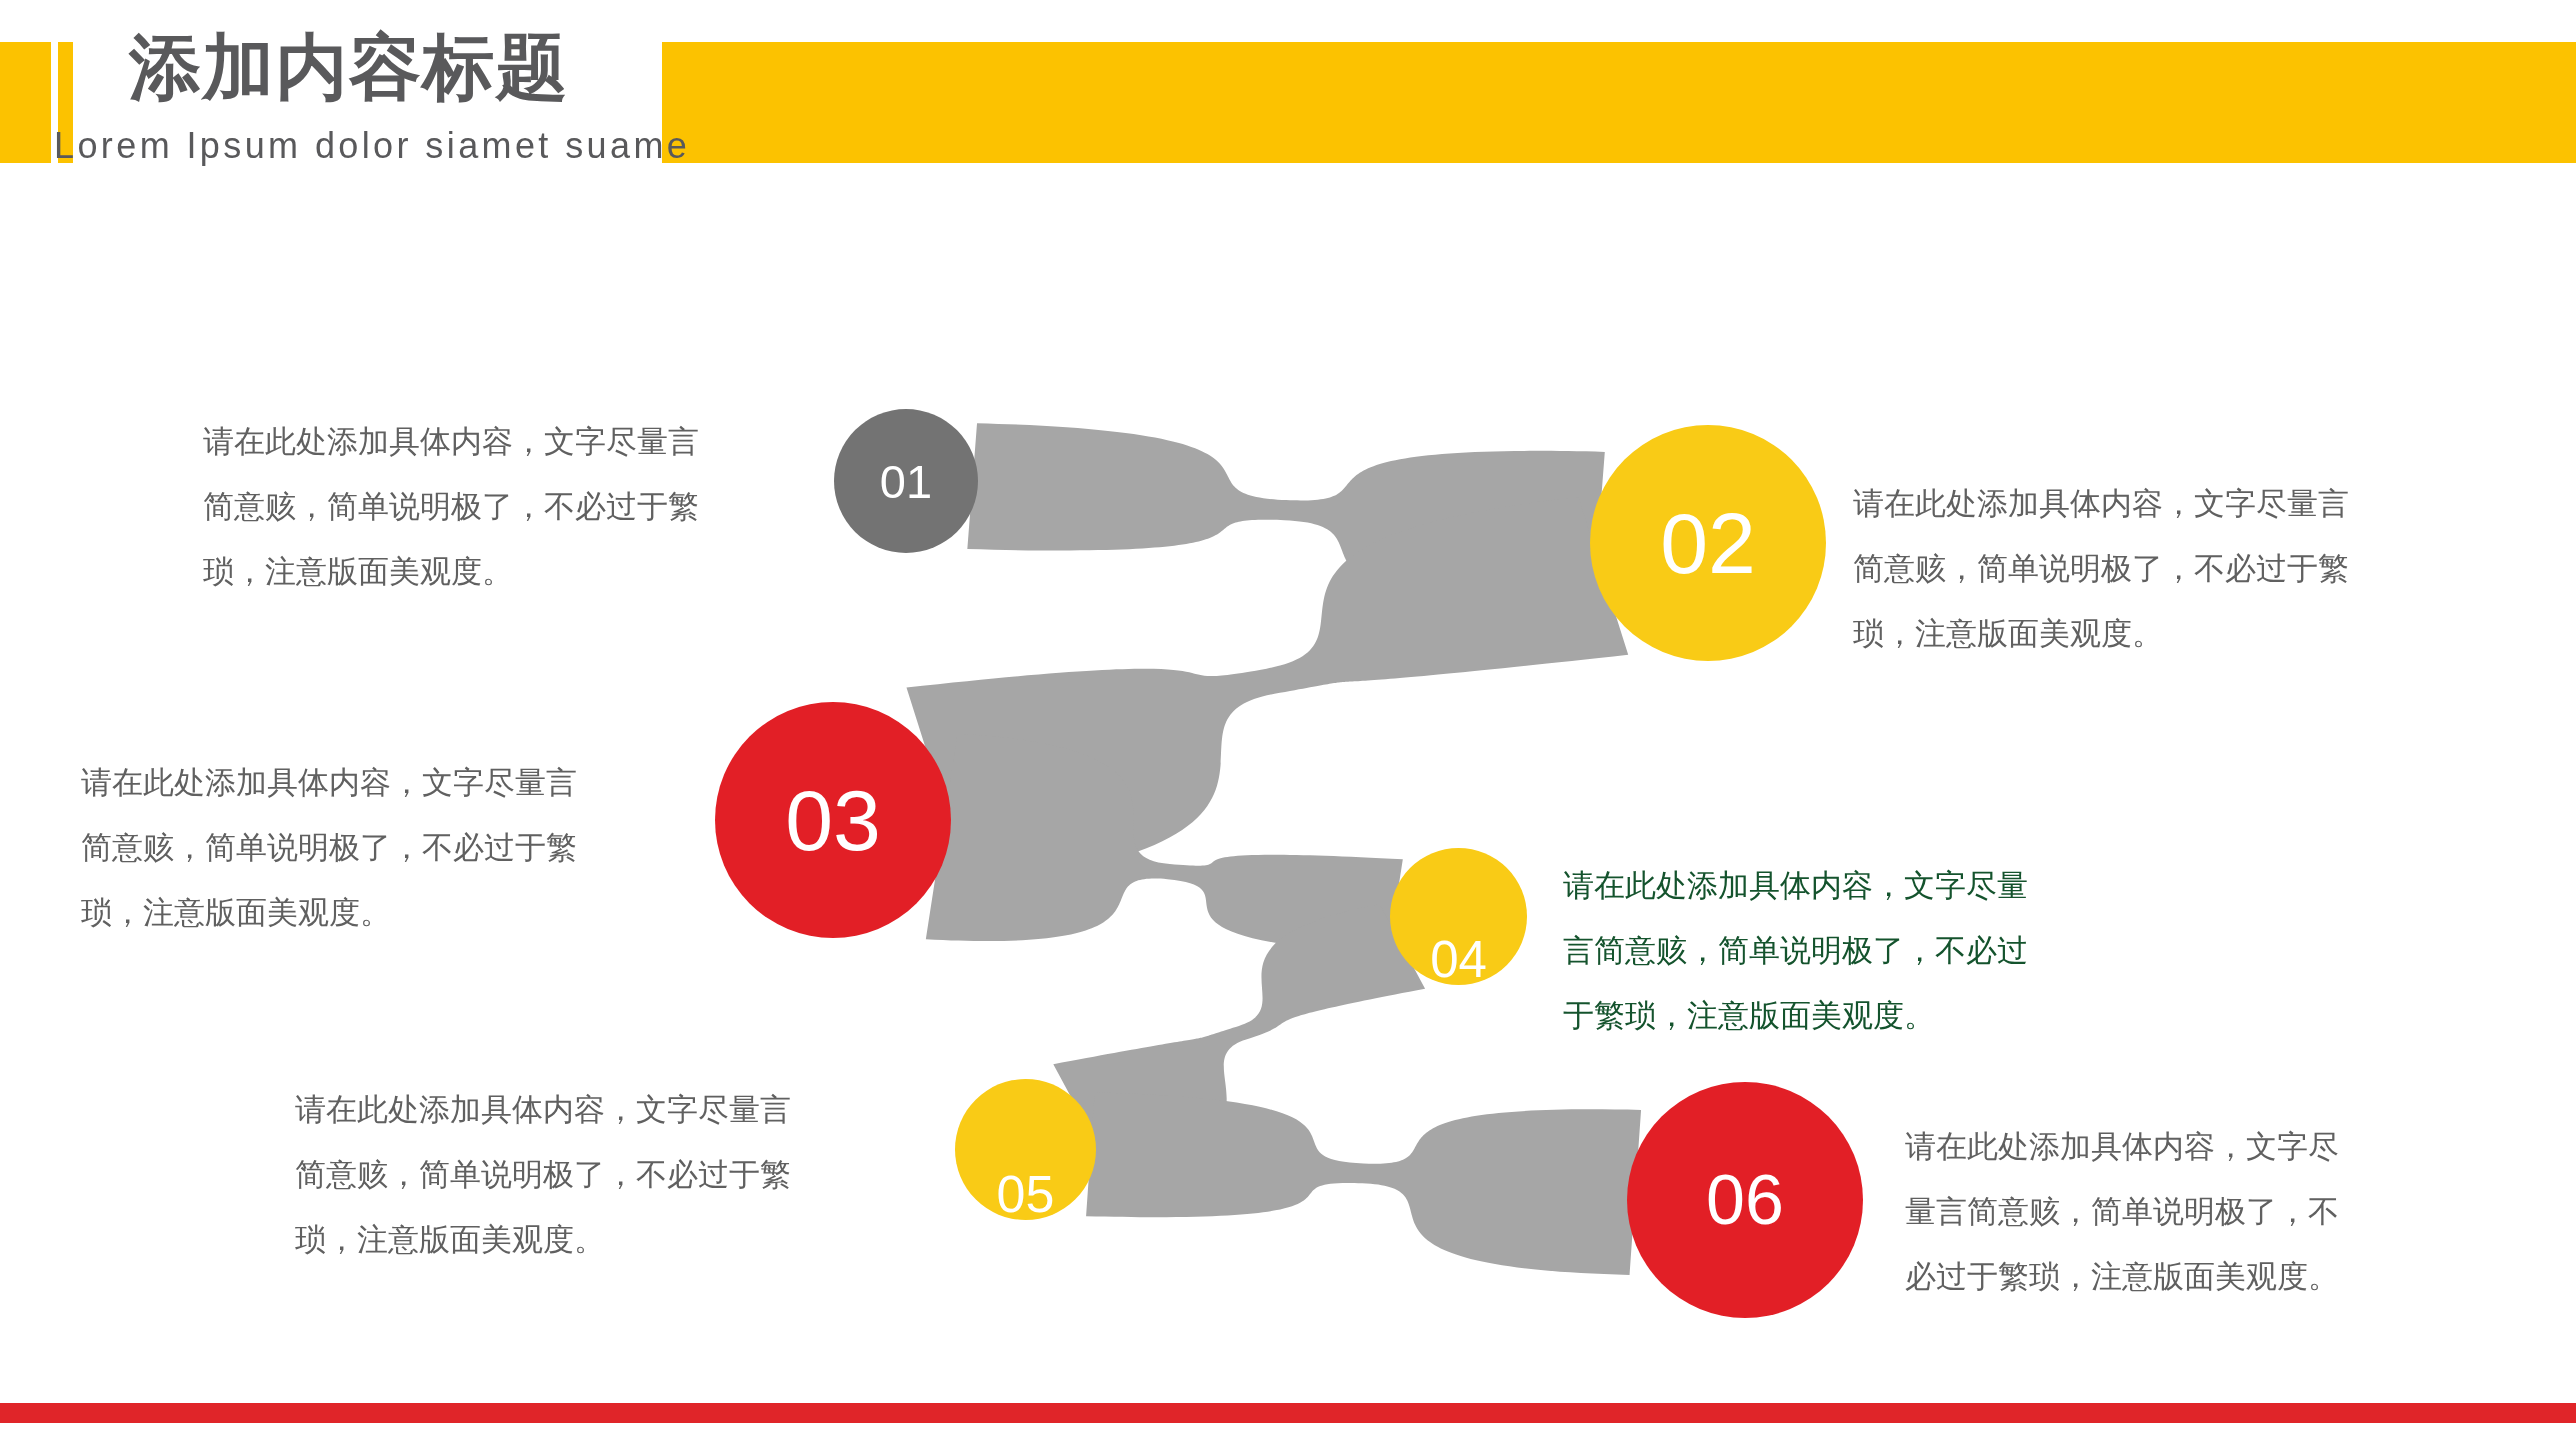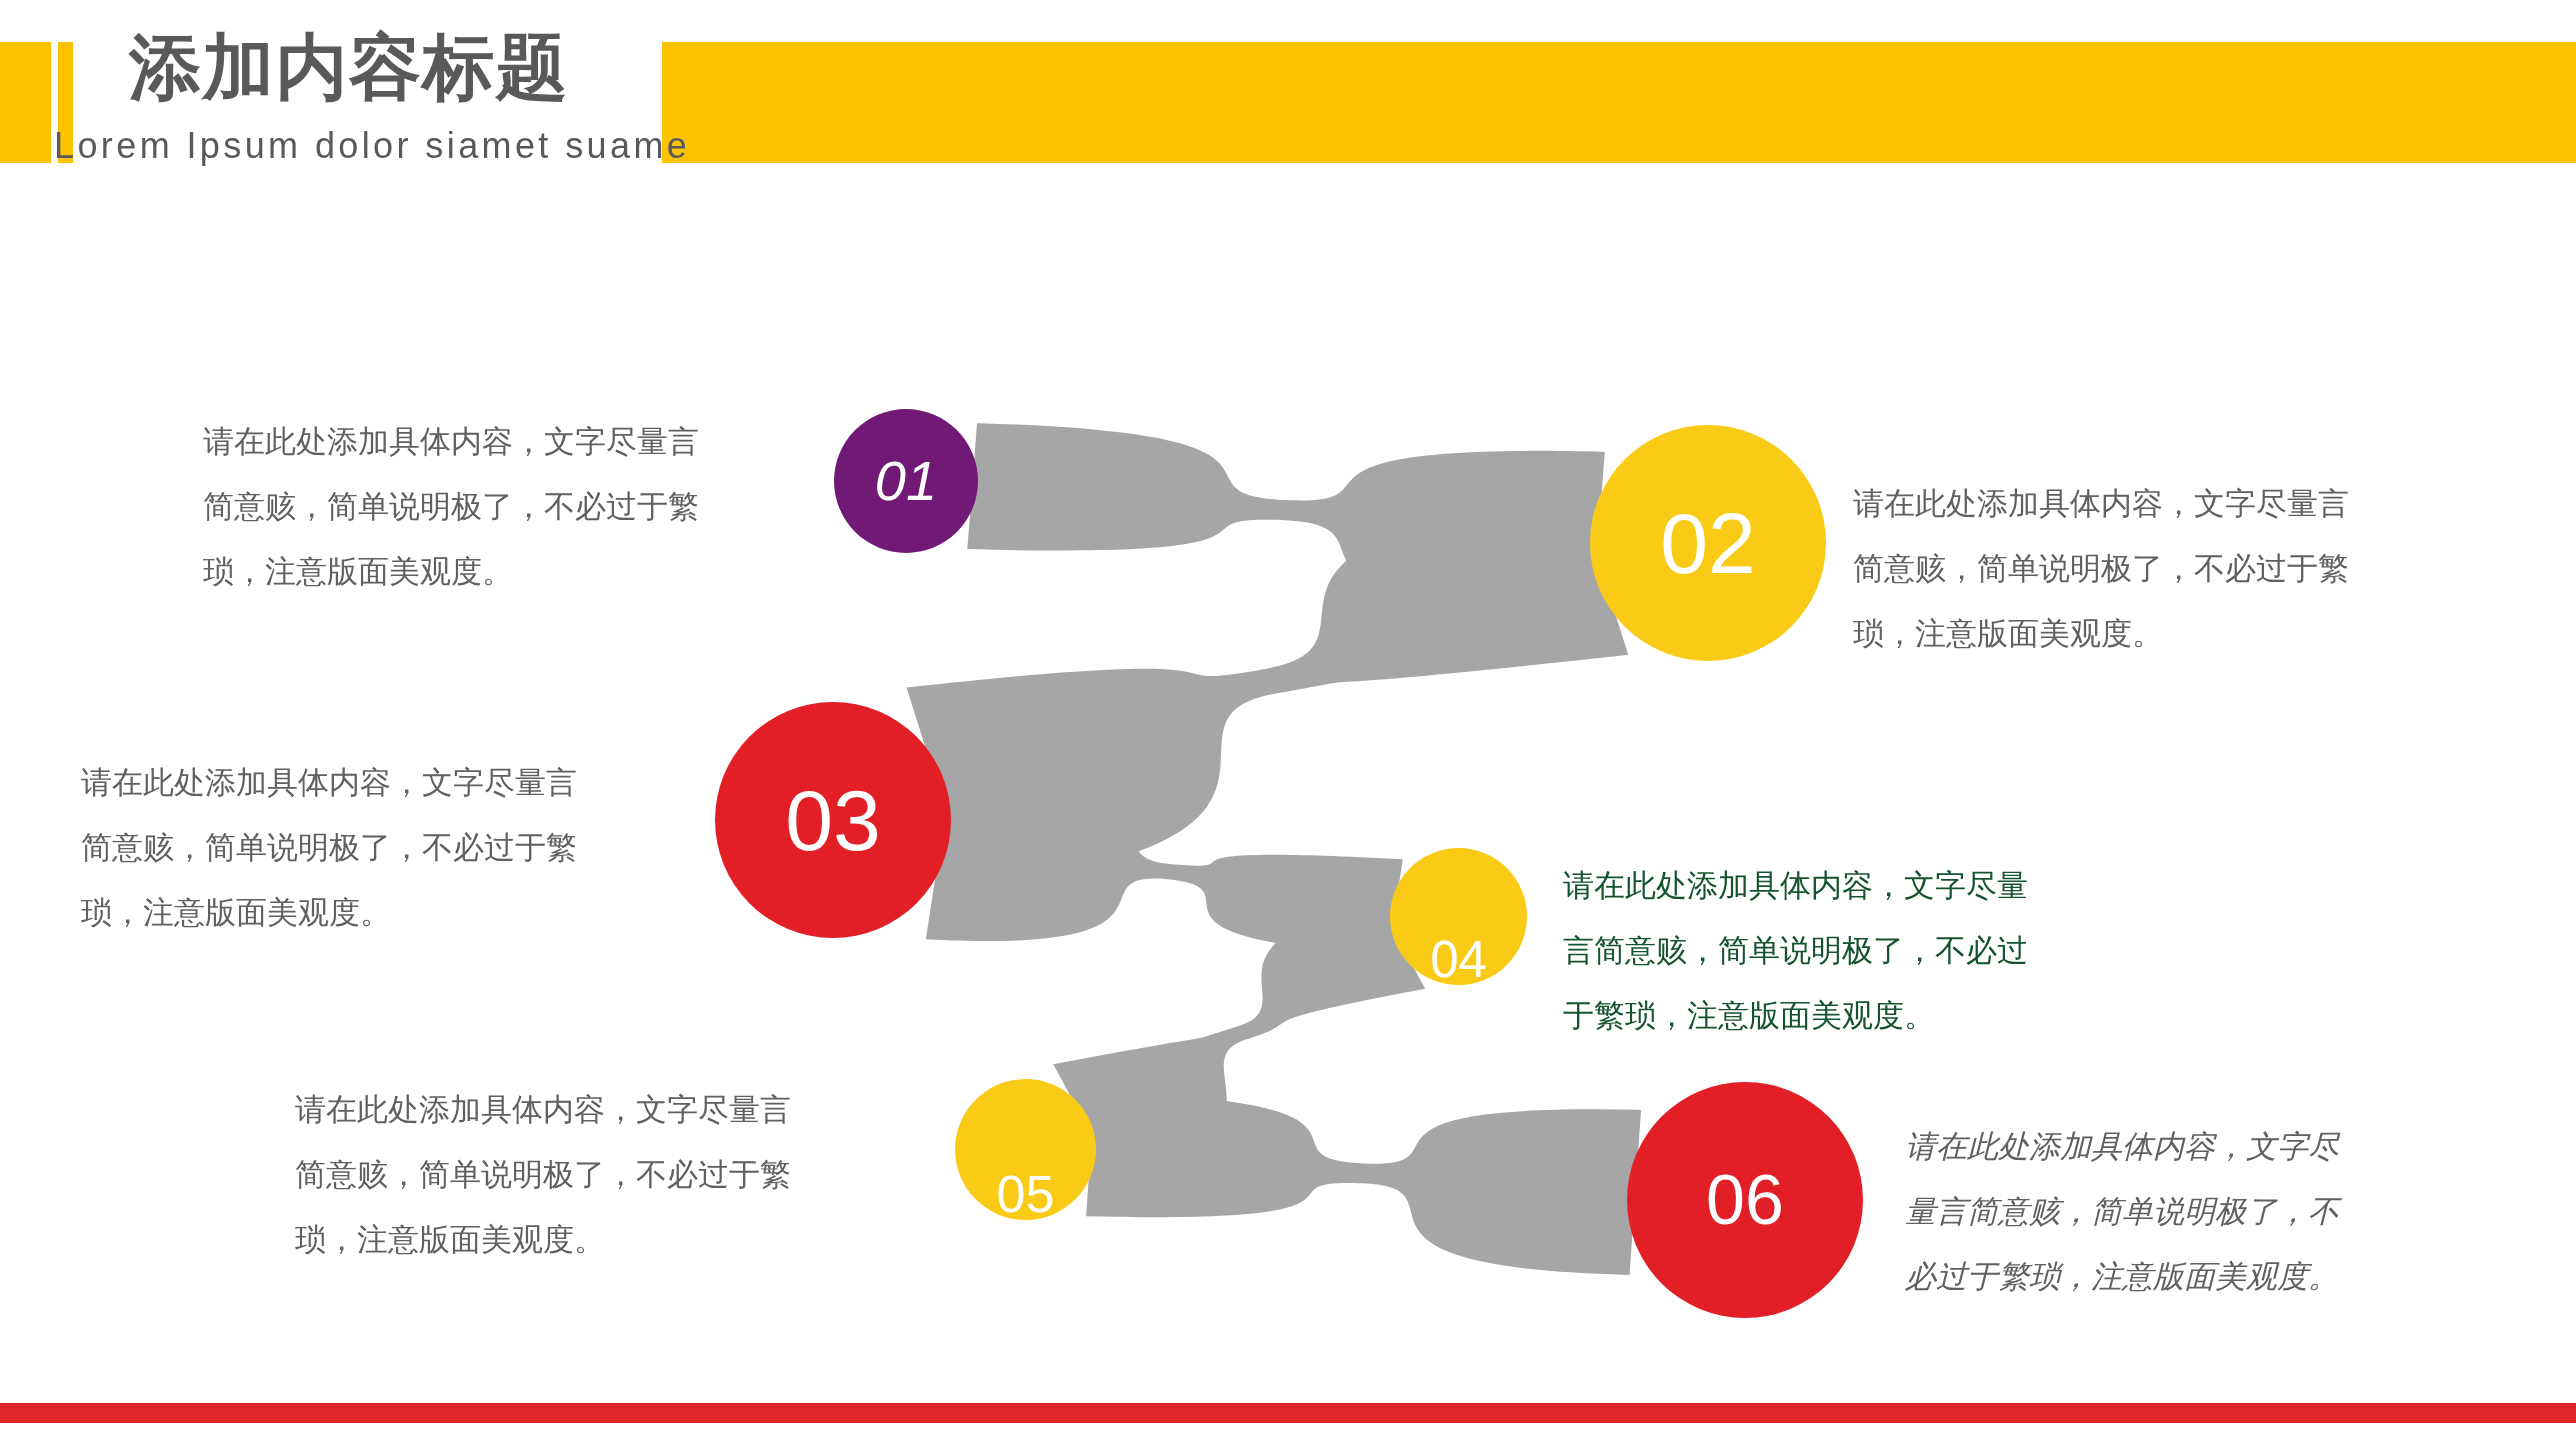--- a/index.html
+++ b/index.html
@@ -121,21 +121,21 @@
       <g id="ribbon-group" fill="#a6a6a6">
           <path d="M 1441.9951495172754 818.5147189588491 C 1980.1951495172755 833.0047189588491 1726.4840280590838 767.2804168900559 1914.854028059084 775.5604168900559 C 2103.224028059084 783.8404168900558 1835.1531131505014 904.793429676341 2373.3531131505015 919.283429676341 L 2392.251130475701 673.6092044487514 C 1854.0511304757008 659.1192044487514 2105.53498560628 753.7979687765105 1917.1649856062797 745.5179687765105 C 1728.7949856062796 737.2379687765106 1994.6386341872492 645.2394182491913 1456.4386341872491 630.7494182491913 Z"></path>
           <path d="M 1444.8046071345661 1320.2305865043788 C 2031.6046071345663 1255.183086504379 1694.571762452807 1071.4620054200013 1899.951762452807 1034.2920054200013 C 2105.331762452807 997.1220054200013 1840.357756038963 1040.9184185277811 2427.1577560389633 975.8709185277812 L 2352.7607253788738 740.9708507777659 C 1765.9607253788736 806.0183507777659 2093.428237547193 959.5379945799988 1888.048237547193 996.7079945799987 C 1682.6682375471928 1033.8779945799988 1938.076911447597 959.880144190074 1351.2769114475968 1024.927644190074 Z"></path>
           <path d="M 1380.1112531862655 1400.0568407652995 C 1799.5112531862655 1422.7368407652996 1593.472105283255 1297.5842569700837 1740.2621052832549 1310.5442569700838 C 1887.0521052832548 1323.5042569700838 1649.9499882872105 1399.3981120270028 2069.3499882872106 1422.0781120270028 L 2091.15477802769 1280.9526673177886 C 1671.75477802769 1258.2726673177885 1890.5408716417317 1300.9241858166095 1743.7508716417317 1287.9641858166094 C 1596.9608716417317 1275.0041858166094 1846.809934348807 1116.6092654632955 1427.409934348807 1093.9292654632955 Z"></path>
           <path d="M 1657.7912965026546 1749.0357225151704 C 1948.4912965026547 1694.2257225151704 1755.9011081979925 1580.7159058541781 1857.6461081979924 1549.3959058541782 C 1959.3911081979923 1518.0759058541782 1833.6491471385473 1528.6579133322957 2124.3491471385473 1473.8479133322958 L 2056.624483064132 1348.1291403665705 C 1765.9244830641321 1402.9391403665704 1948.5551619460857 1497.960902179662 1846.8101619460858 1529.280902179662 C 1745.065161946086 1560.600902179662 1860.8476135828228 1531.5308398536438 1570.1476135828227 1586.3408398536437 Z"></path>
           <path d="M 1618.9695202798093 1812.9839829470475 C 2101.8195202798092 1824.7964829470475 1861.5370064014514 1757.1959682470647 2030.5345064014514 1763.9459682470647 C 2199.5320064014513 1770.6959682470647 1946.2779724351203 1888.6746676056807 2429.1279724351202 1900.4871676056807 L 2446.3087937436935 1654.6868840843574 C 1963.4587937436936 1642.8743840843574 2201.59370495848 1741.1999342245058 2032.59620495848 1734.4499342245058 C 1863.59870495848 1727.6999342245058 2114.705136261239 1640.4462703060549 1631.8551362612393 1628.6337703060549 Z"></path>
         </g>
     </svg>
 
     <div id="nodes-layer">
-        <div class="node" style="left: 834px; top: 409px; width: 144px; height: 144px; background: #701a75; font-size: 56px; font-style: italic;">
+        <div class="node" style="left: 834px; top: 409px; width: 144px; height: 144px; background: #737373; font-size: 47px;">
           <span class="node-label">01</span>
         </div>
         <div class="node" style="left: 1590px; top: 425px; width: 236px; height: 236px; background: rgb(249, 203, 22); font-size: 86px;">
           <span class="node-label">02</span>
         </div>
         <div class="node" style="left: 715px; top: 702px; width: 236px; height: 236px; background: rgb(226, 31, 38); font-size: 86px;">
           <span class="node-label">03</span>
         </div>
         <div class="node" style="left: 1390px; top: 848px; width: 137px; height: 137px; background: rgb(249, 203, 22); font-size: 51px; align-items: flex-end;">
           <span class="node-label">04</span>
@@ -157,21 +157,21 @@
 琐，注意版面美观度。</div>
         <div class="desc left" style="left: 81px; top: 750px; width: 631px; color: rgb(96, 96, 96);">请在此处添加具体内容，文字尽量言
 简意赅，简单说明极了，不必过于繁
 琐，注意版面美观度。</div>
         <div class="desc right" style="left: 1563px; top: 853px; width: 604px; color: #14532d;">请在此处添加具体内容，文字尽量
 言简意赅，简单说明极了，不必过
 于繁琐，注意版面美观度。</div>
         <div class="desc left" style="left: 295px; top: 1077px; width: 631px; color: rgb(96, 96, 96);">请在此处添加具体内容，文字尽量言
 简意赅，简单说明极了，不必过于繁
 琐，注意版面美观度。</div>
-        <div class="desc right" style="left: 1905px; top: 1114px; width: 564px; color: rgb(96, 96, 96); font-style: italic;">请在此处添加具体内容，文字尽
+        <div class="desc right" style="left: 1905px; top: 1114px; width: 564px; color: rgb(96, 96, 96);">请在此处添加具体内容，文字尽
 量言简意赅，简单说明极了，不
 必过于繁琐，注意版面美观度。</div>
       </div>
 
   </div>
 
   <div id="footer-bar"></div>
 
 </div>
 

